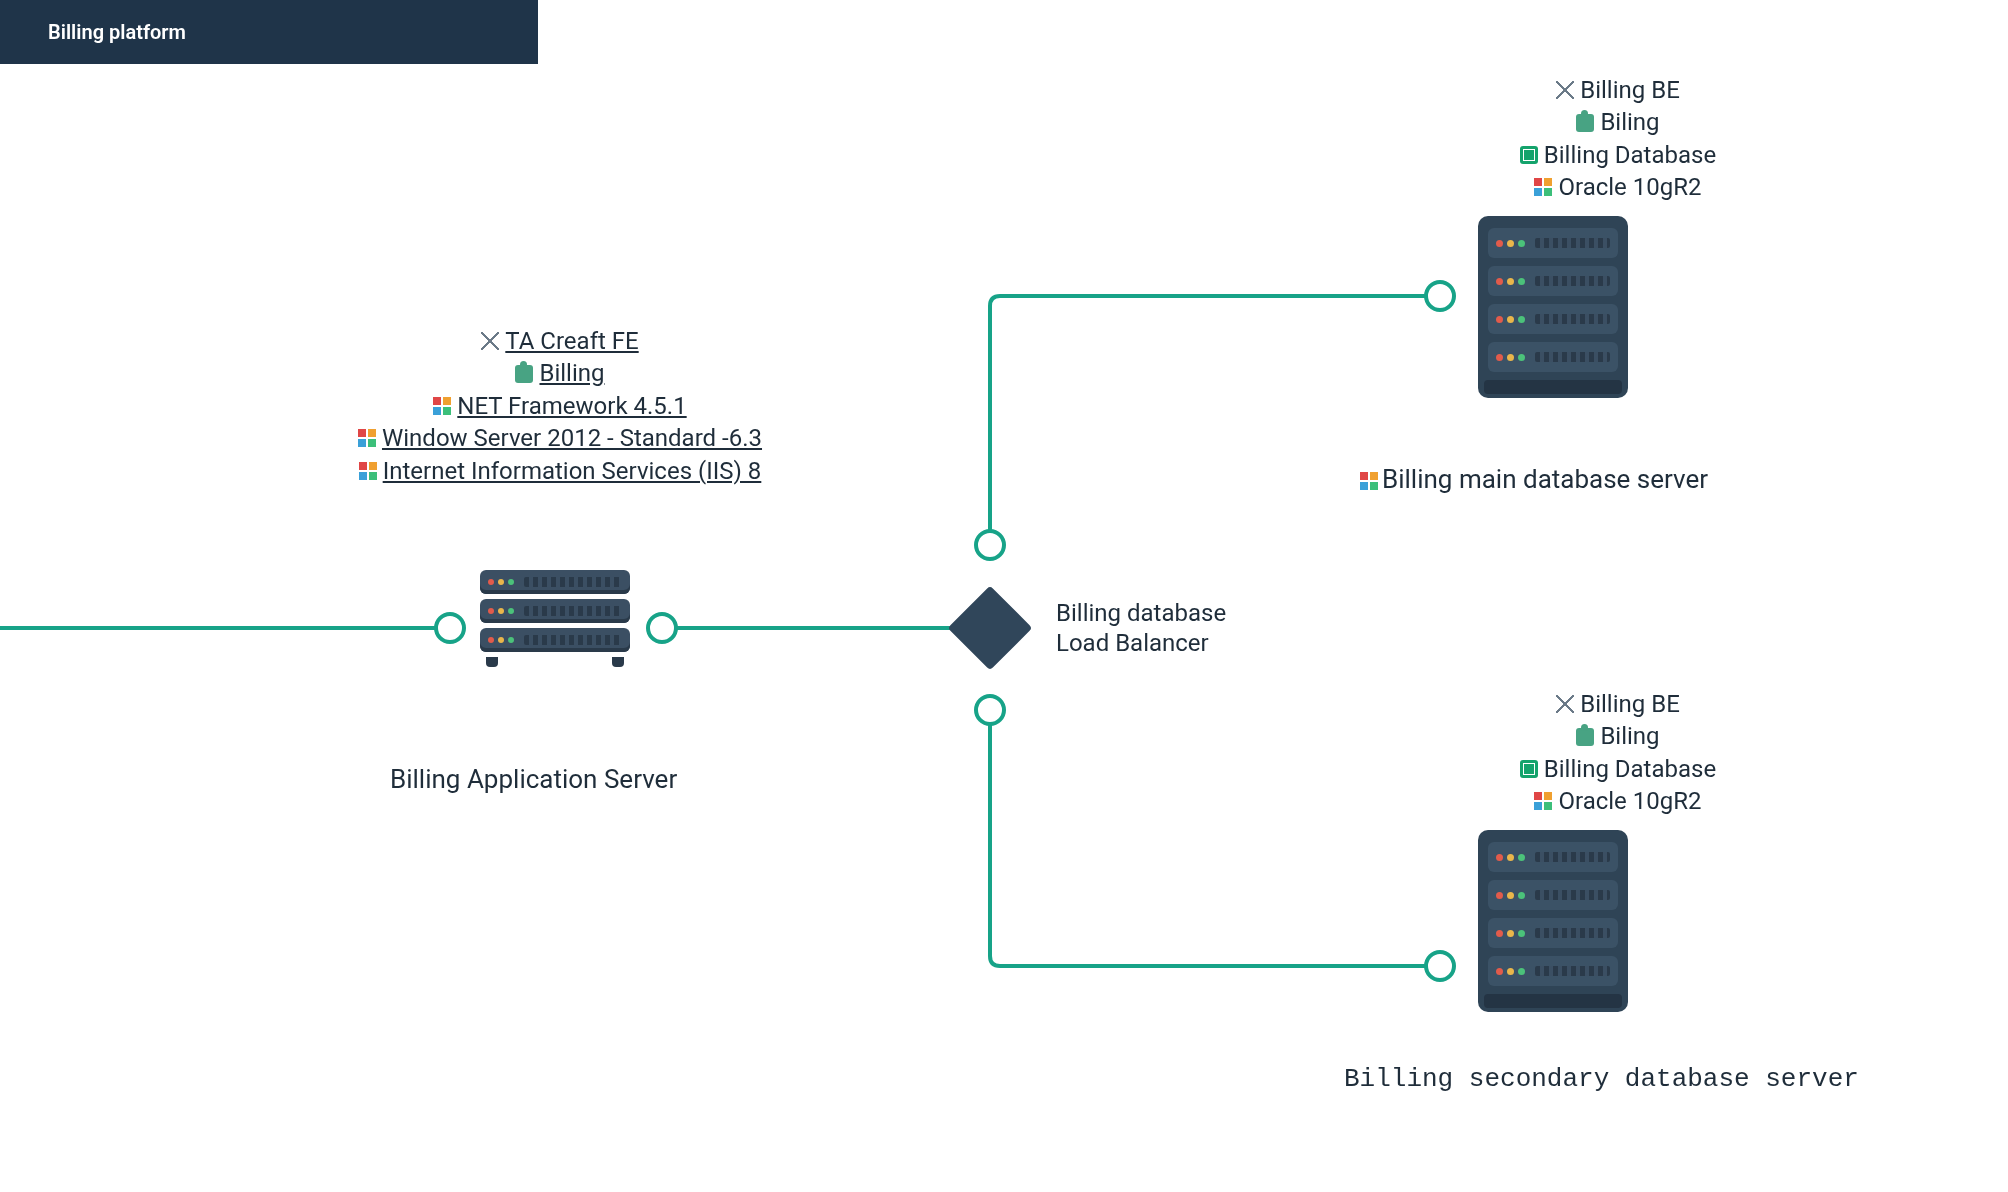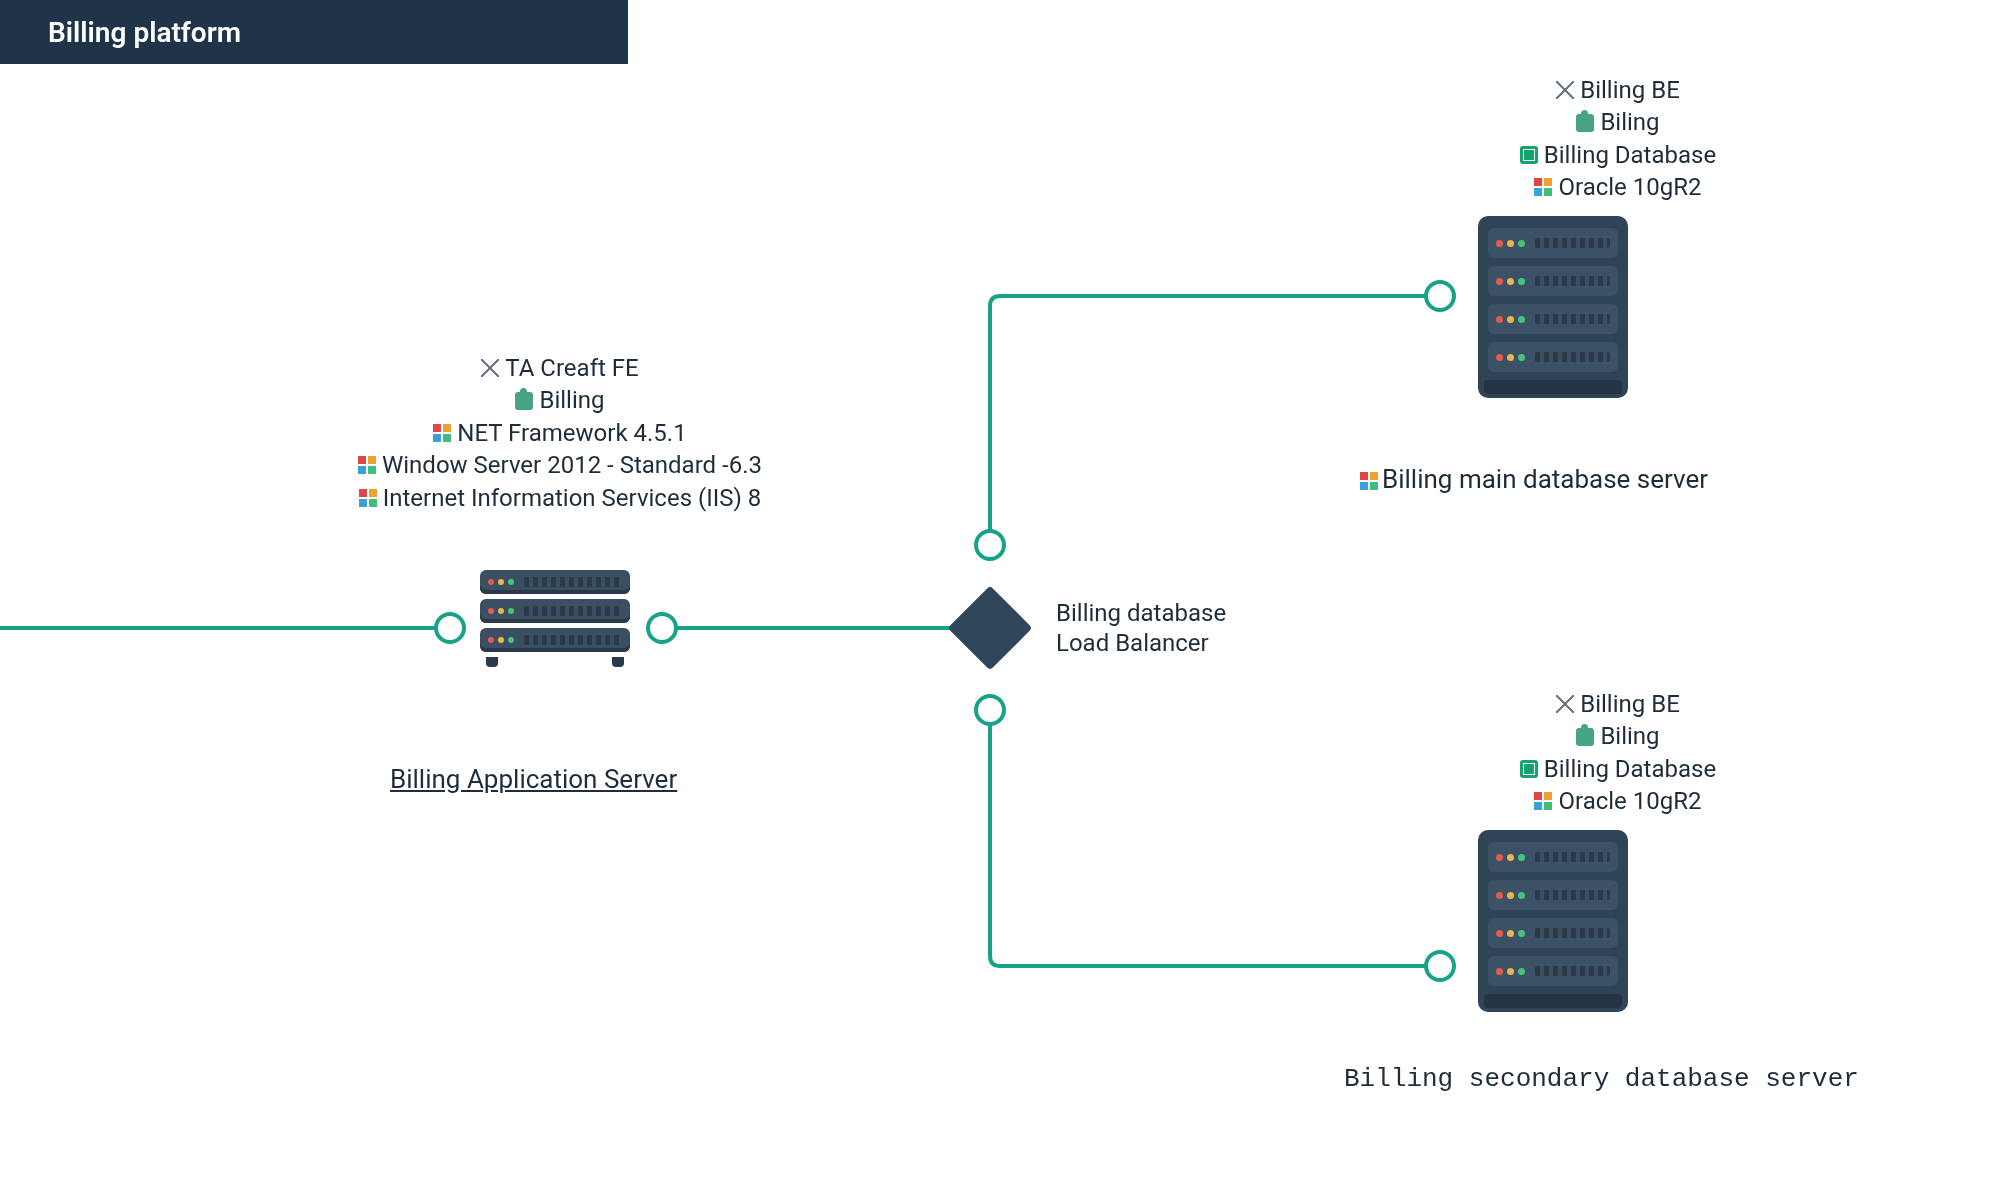--- a/index.html
+++ b/index.html
@@ -11,25 +11,25 @@
     font-family: -apple-system, "Segoe UI", Roboto, "Helvetica Neue", Arial, sans-serif;
     color: #1f2d3a;
     position: relative;
     overflow: hidden;
   }
 
   .title-banner {
     position: absolute;
     left: 0;
     top: 0;
-    width: 628px;
+    width: 538px;
     height: 64px;
     background: #1f3449;
     color: #ffffff;
-    font-size: 28px;
+    font-size: 20px;
     font-weight: 600;
     display: flex;
     align-items: center;
     padding-left: 48px;
     box-sizing: border-box;
   }
 
   .label {
     position: absolute;
     font-size: 24px;
@@ -179,21 +179,21 @@
   <path class="wire" d="M 990 710 L 990 956 Q 990 966 1000 966 L 1440 966"></path>
 
   <circle class="port" cx="450" cy="628" r="14"></circle>
   <circle class="port" cx="662" cy="628" r="14"></circle>
   <circle class="port" cx="990" cy="545" r="14"></circle>
   <circle class="port" cx="990" cy="710" r="14"></circle>
   <circle class="port" cx="1440" cy="296" r="14"></circle>
   <circle class="port" cx="1440" cy="966" r="14"></circle>
 </svg>
 
-<div class="spec-block" style="left:260px; top:352px; width:600px;">
+<div class="spec-block" style="left:260px; top:325px; width:600px;text-decoration:underline;">
   <div class="spec-line">
       <span class="ic ic-tools"></span>
       <span>TA Creaft FE</span>
     </div>
   <div class="spec-line">
       <span class="ic ic-puzzle"></span>
       <span>Billing</span>
     </div>
   <div class="spec-line">
       <span class="ic ic-grid"></span>
@@ -227,21 +227,21 @@
       <span class="dot d2"></span>
       <span class="dot d3"></span>
       <span class="slots"></span>
     </div>
   <div class="feet">
       <span></span>
       <span></span>
     </div>
 </div>
 
-<div class="caption" style="left:390px; top:764px;text-decoration:underline;">Billing Application Server</div>
+<div class="caption" style="left:390px; top:764px;">Billing Application Server</div>
 
 <div class="diamond" style="left:960px; top:598px;"></div>
 <div class="label multiline" style="left:1056px; top:598px; width:240px;">
   <div>Billing database</div>
   <div>Load Balancer</div>
 </div>
 
 <div class="spec-block left" style="left:1438px; top:74px; width:360px;">
   <div class="spec-line">
       <span class="ic ic-tools"></span>

